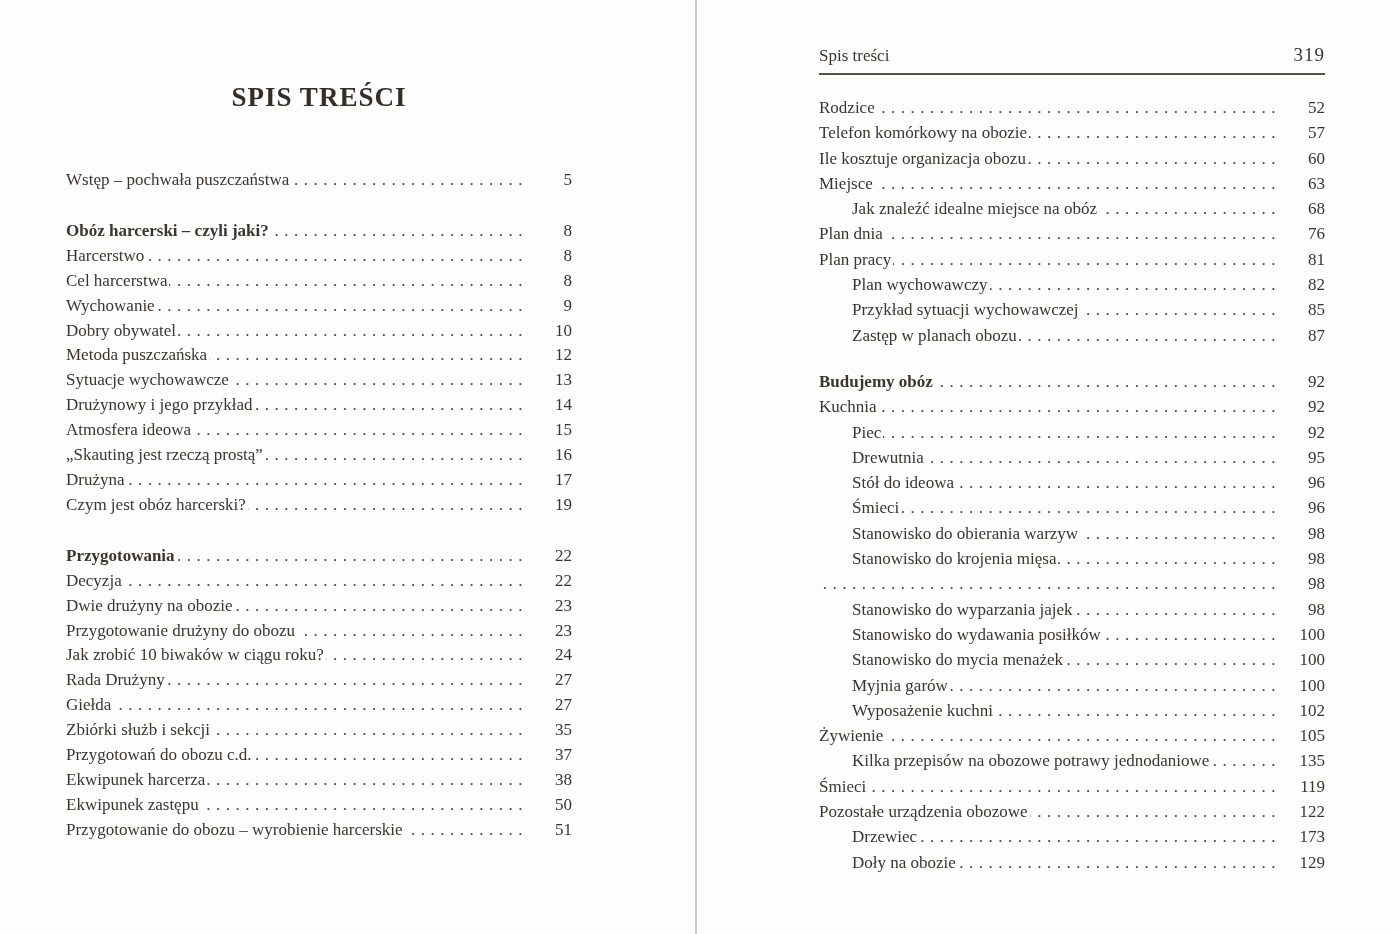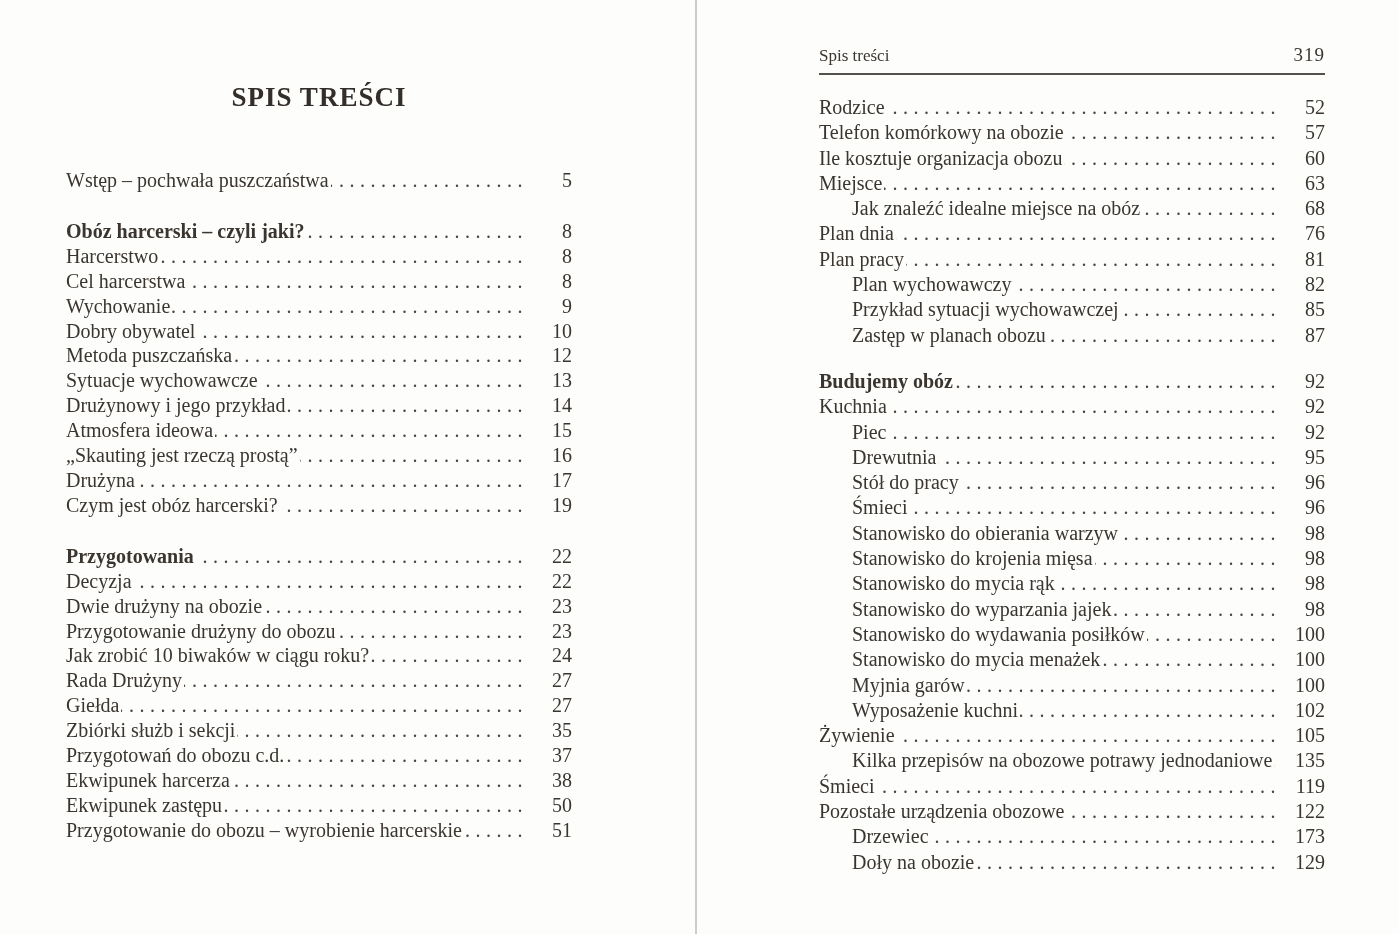--- a/index.html
+++ b/index.html
@@ -26,21 +26,21 @@
     display:flex; justify-content:space-between; align-items:baseline;
     border-bottom:2px solid #54504b; padding-bottom:7px;
     font-size:17px; color:#3a352f;
   }
   .running-header .rh-page { font-size:19px; letter-spacing:1px; }
 
   .toc-list { position:absolute; }
   #left-toc  { left:66px;  width:506px; top:168px; }
   #right-toc { left:122px; width:506px; top:95px; }
 
-  .toc-row { display:flex; align-items:baseline; font-size:20px; }
+  .toc-row { display:flex; align-items:baseline; font-size:17px; }
   #left-toc  .toc-row { line-height:24.9px; }
   #right-toc .toc-row { line-height:25.3px; }
 
   #left-toc  .toc-group + .toc-group { margin-top:26px; }
   #right-toc .toc-group + .toc-group { margin-top:21px; }
 
   .toc-row.indent .toc-label { padding-left:33px; }
   .toc-row.bold   .toc-label { font-weight:bold; }
 
   .toc-label { white-space:nowrap; }
@@ -271,41 +271,40 @@
             <span class="toc-label">Piec</span>
             <span class="toc-dots"></span>
             <span class="toc-page">92</span>
           </div>
           <div class="toc-row indent">
             <span class="toc-label">Drewutnia</span>
             <span class="toc-dots"></span>
             <span class="toc-page">95</span>
           </div>
           <div class="toc-row indent">
-            <span class="toc-label">Stół do pracy</span>
+            <span class="toc-label">Stół do ideowa</span>
             <span class="toc-dots"></span>
             <span class="toc-page">96</span>
           </div>
           <div class="toc-row indent">
             <span class="toc-label">Śmieci</span>
             <span class="toc-dots"></span>
             <span class="toc-page">96</span>
           </div>
           <div class="toc-row indent">
             <span class="toc-label">Stanowisko do obierania warzyw</span>
             <span class="toc-dots"></span>
             <span class="toc-page">98</span>
           </div>
           <div class="toc-row indent">
             <span class="toc-label">Stanowisko do krojenia mięsa</span>
             <span class="toc-dots"></span>
             <span class="toc-page">98</span>
           </div>
           <div class="toc-row indent">
-            <span class="toc-label">Stanowisko do mycia rąk</span>
             <span class="toc-dots"></span>
             <span class="toc-page">98</span>
           </div>
           <div class="toc-row indent">
             <span class="toc-label">Stanowisko do wyparzania jajek</span>
             <span class="toc-dots"></span>
             <span class="toc-page">98</span>
           </div>
           <div class="toc-row indent">
             <span class="toc-label">Stanowisko do wydawania posiłków</span>

